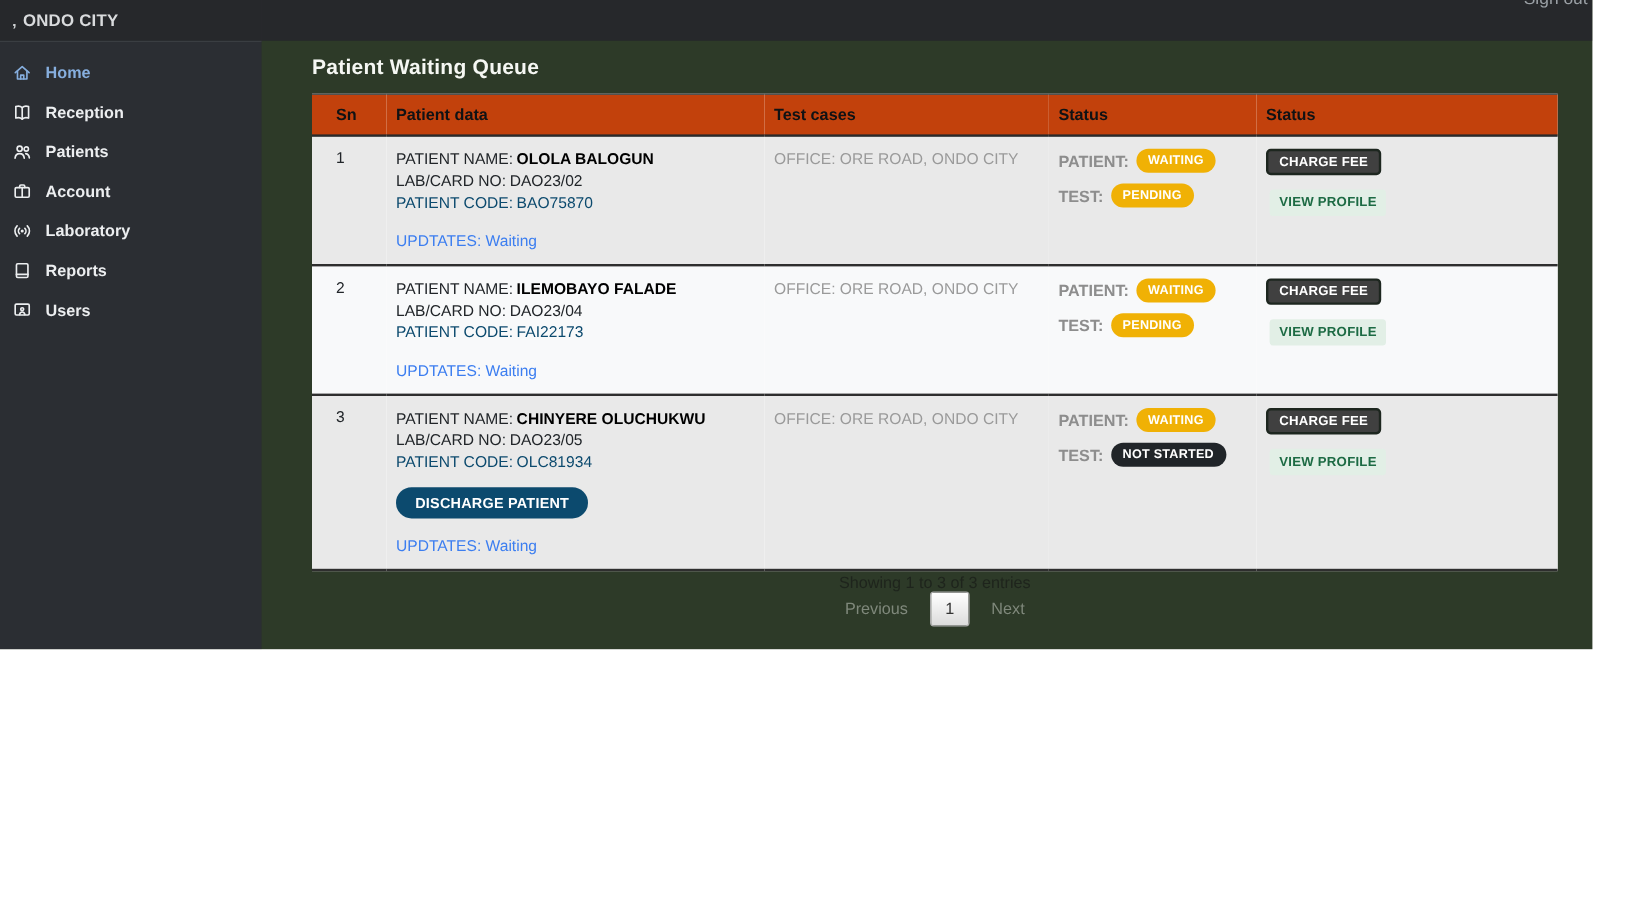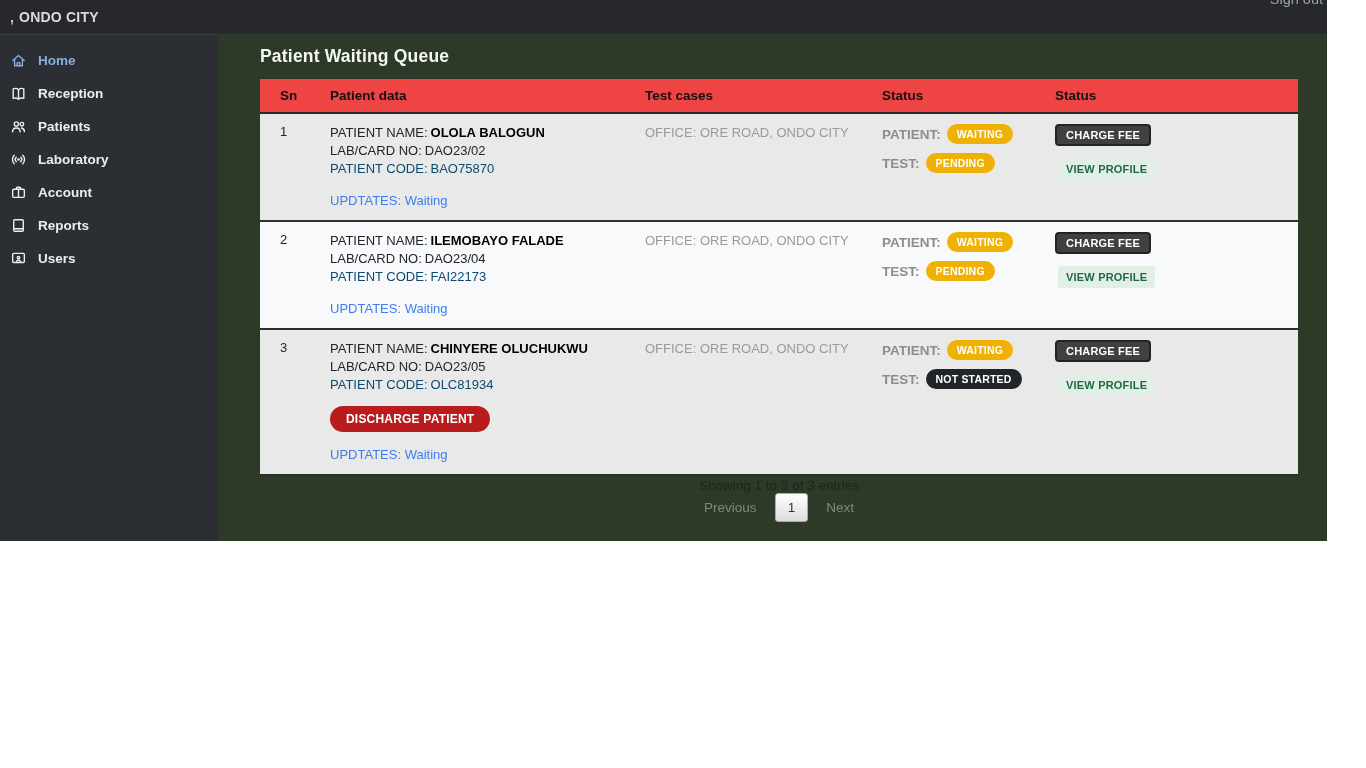--- a/index.html
+++ b/index.html
@@ -86,21 +86,21 @@
   
   table.queue {
     width: 100%; border-collapse: collapse; background: #fff;
     border-top: 1px solid #2e2e2e; border-bottom: 2px solid #222;
   }
   table.queue col.c-sn { width: 62px; }
   table.queue col.c-pd { width: 315px; }
   table.queue col.c-tc { width: 237px; }
   table.queue col.c-st { width: 173px; }
   thead th {
-    background: #ef4444; text-align: left;
+    background: #c2410c; text-align: left;
     font-size: 13.5px; font-weight: 700; color: #101214;
     padding: 9px 8px; border-bottom: 2px solid #2a2a2a;
   }
   thead th.th-sn { padding-left: 20px; }
   tbody tr { border-bottom: 2px solid #2e2e2e; }
   tbody tr:nth-child(odd) { background: #e9e9e9; }
   tbody tr:nth-child(even) { background: #f8f9fa; }
   tbody td {
     vertical-align: top; padding: 10px 8px 10px;
     font-size: 13px; color: #212529;
@@ -131,21 +131,21 @@
   }
   .btn-view {
     display: inline-block; background: #e2efe6; color: #1d6b44;
     border: none; border-radius: 3px;
     font-size: 11px; font-weight: 700; letter-spacing: .2px;
     padding: 5px 8px; margin-top: 12px; margin-left: 3px;
     cursor: pointer; font-family: inherit;
   }
   .btn-discharge {
     display: inline-block; margin-top: 12px;
-    background: #b91c1c; color: #fff;
+    background: #0c4a6e; color: #fff;
     font-size: 12px; font-weight: 700; letter-spacing: .2px;
     padding: 6px 16px; border: none; border-radius: 16px;
     cursor: pointer; font-family: inherit;
   }
   
   .table-footer {
     display: flex; justify-content: space-between; align-items: center;
     margin-top: 2px;
     flex-direction: column;
   }
@@ -205,37 +205,37 @@
               <circle cx="11.2" cy="5.8" r="1.7"></circle>
               <path d="M10.8 9.4c1.7.3 2.7 1.6 2.8 3.4"></path>
             </svg>
         </span>
         <span>Patients</span>
       </div>
 
       <div class="nav-item">
         <span class="nav-icon">
           <svg viewBox="0 0 16 16" fill="none" stroke="currentColor" stroke-width="1.3" stroke-linecap="round" stroke-linejoin="round">
+              <rect x="2.5" y="5" width="11" height="7.6" rx="1"></rect>
+              <path d="M6 5V4a1 1 0 0 1 1-1h2a1 1 0 0 1 1 1v1"></path>
+              <path d="M8 5v7.6"></path>
+            </svg>
+        </span>
+        <span>Account</span>
+      </div>
+
+      <div class="nav-item">
+        <span class="nav-icon">
+          <svg viewBox="0 0 16 16" fill="none" stroke="currentColor" stroke-width="1.3" stroke-linecap="round" stroke-linejoin="round">
               <circle cx="8" cy="8" r="1.2" fill="currentColor" stroke="none"></circle>
               <path d="M5.9 10.1a3 3 0 0 1 0-4.2M10.1 5.9a3 3 0 0 1 0 4.2"></path>
               <path d="M4 12a5.6 5.6 0 0 1 0-8M12 4a5.6 5.6 0 0 1 0 8"></path>
             </svg>
         </span>
         <span>Laboratory</span>
-      </div>
-
-      <div class="nav-item">
-        <span class="nav-icon">
-          <svg viewBox="0 0 16 16" fill="none" stroke="currentColor" stroke-width="1.3" stroke-linecap="round" stroke-linejoin="round">
-              <rect x="2.5" y="5" width="11" height="7.6" rx="1"></rect>
-              <path d="M6 5V4a1 1 0 0 1 1-1h2a1 1 0 0 1 1 1v1"></path>
-              <path d="M8 5v7.6"></path>
-            </svg>
-        </span>
-        <span>Account</span>
       </div>
 
       <div class="nav-item">
         <span class="nav-icon">
           <svg viewBox="0 0 16 16" fill="none" stroke="currentColor" stroke-width="1.3" stroke-linecap="round" stroke-linejoin="round">
               <rect x="3.5" y="2.6" width="9" height="10.8" rx="1"></rect>
               <path d="M3.5 11h9"></path>
             </svg>
         </span>
         <span>Reports</span>

